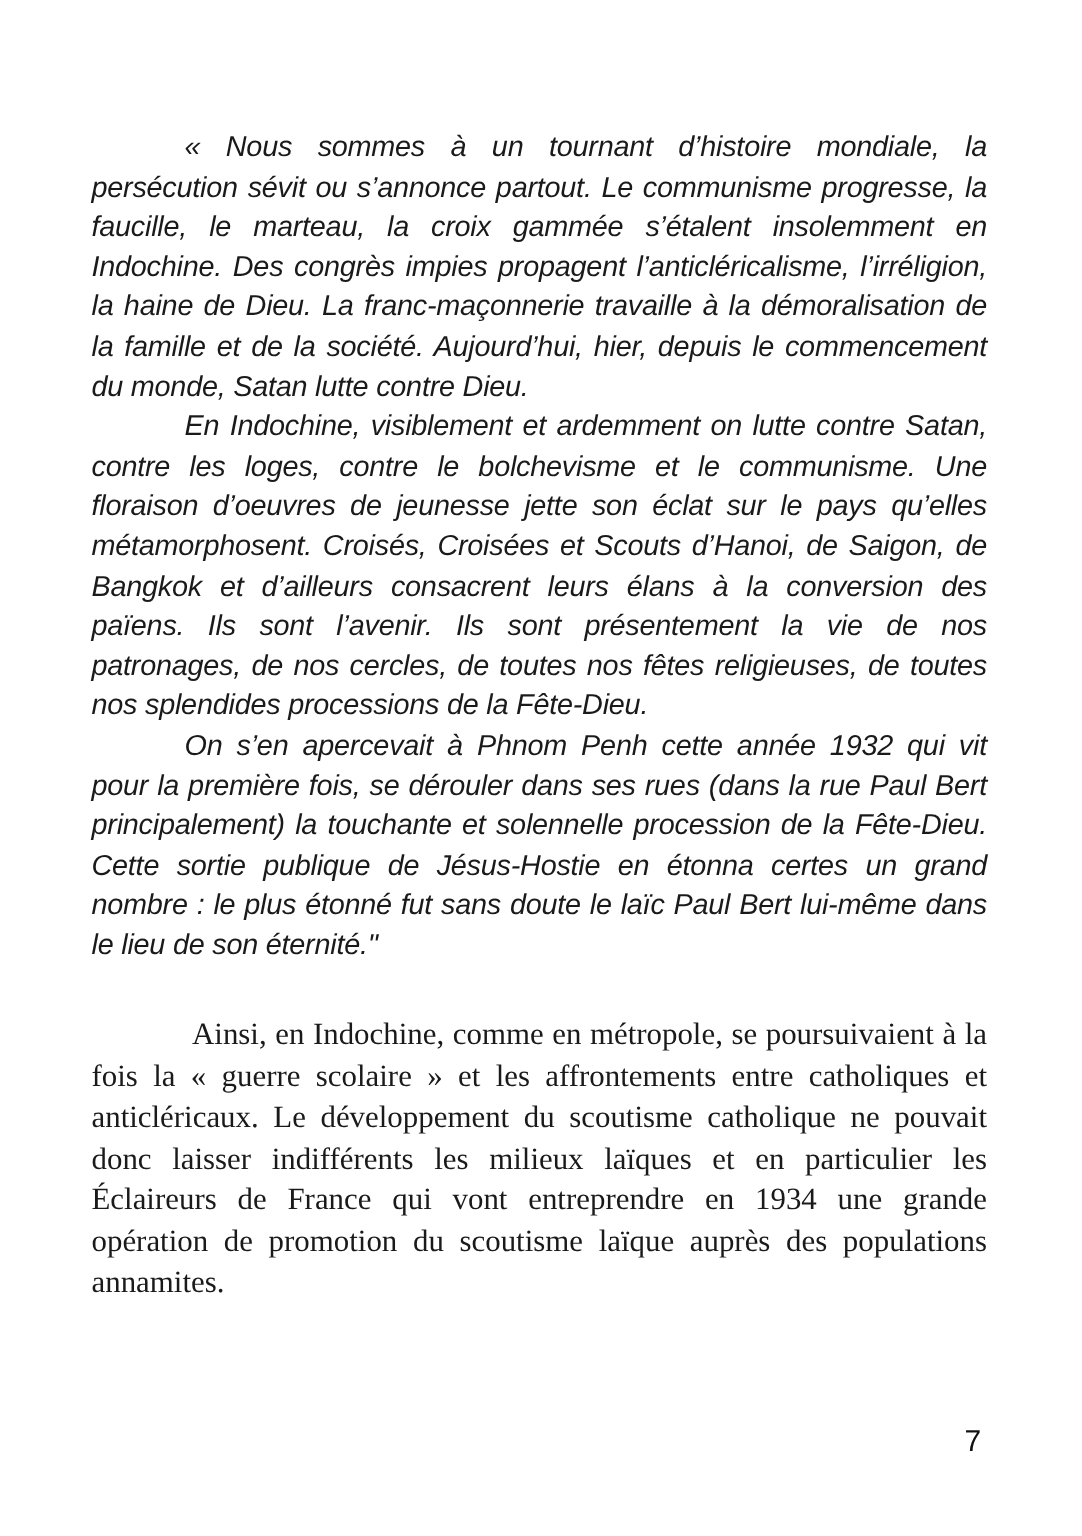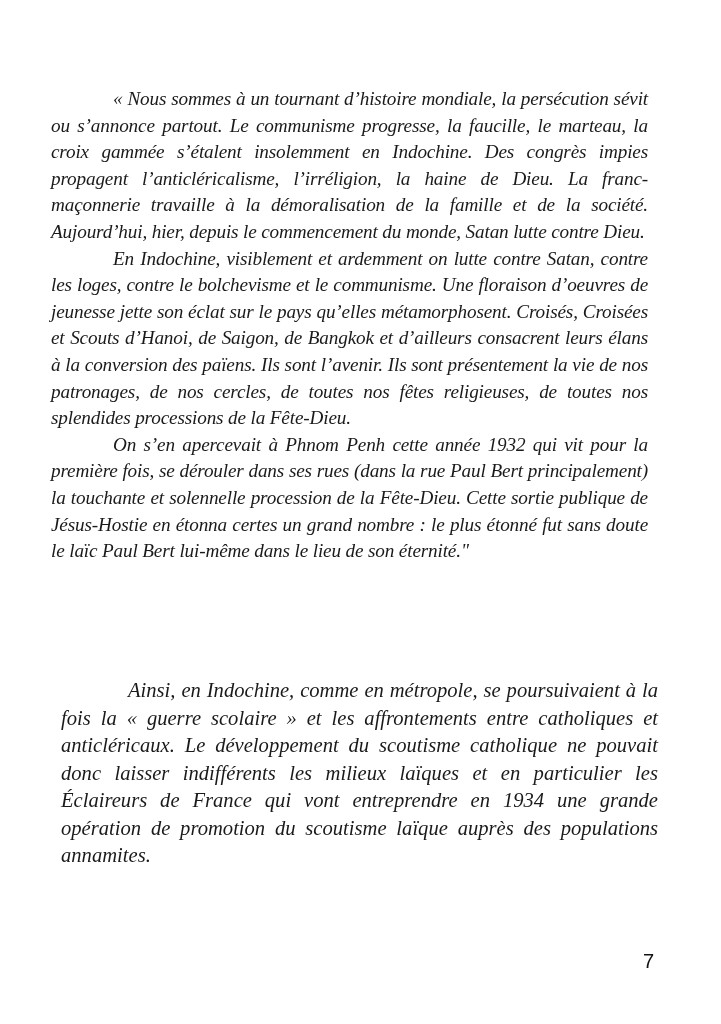--- a/index.html
+++ b/index.html
@@ -1,30 +1,30 @@
 <!DOCTYPE html>
 <html><head>
   <meta charset="utf-8">
   <style>
     html, body { margin: 0; padding: 0; background: #ffffff; }
     body { width: 721px; height: 1024px; position: relative; overflow: hidden; color: #1a1a1a; }
     .page { position: absolute; left: 0; top: 0; width: 721px; height: 1024px; background: #fff; }
     .quote {
-      position: absolute; left: 51px; top: 86px; width: 597px;
-      font-family: Liberation Serif, serif;
+      position: absolute; left: 61px; top: 86px; width: 597px;
+      font-family: Liberation Sans, sans-serif;
       font-style: italic; font-size: 19.2px; line-height: 26.6px;
       text-align: justify; letter-spacing: -0.15px;
     }
     .quote p { margin: 0; text-indent: 62px; }
     .body {
       position: absolute; left: 61px; top: 677px; width: 597px;
       font-family: "Liberation Serif", "DejaVu Serif", serif;
       font-size: 20.6px; line-height: 27.5px; text-align: justify;
     }
-    .body p { margin: 0; text-indent: 67px; font-style: italic; }
+    .body p { margin: 0; text-indent: 67px; }
     .pagenum {
       position: absolute; left: 643px; top: 950px;
       font-family: "Liberation Sans", "DejaVu Sans", sans-serif;
       font-size: 20px; color: #111;
     }
   </style>
 </head>
 <body>
 
 <div class="page">

